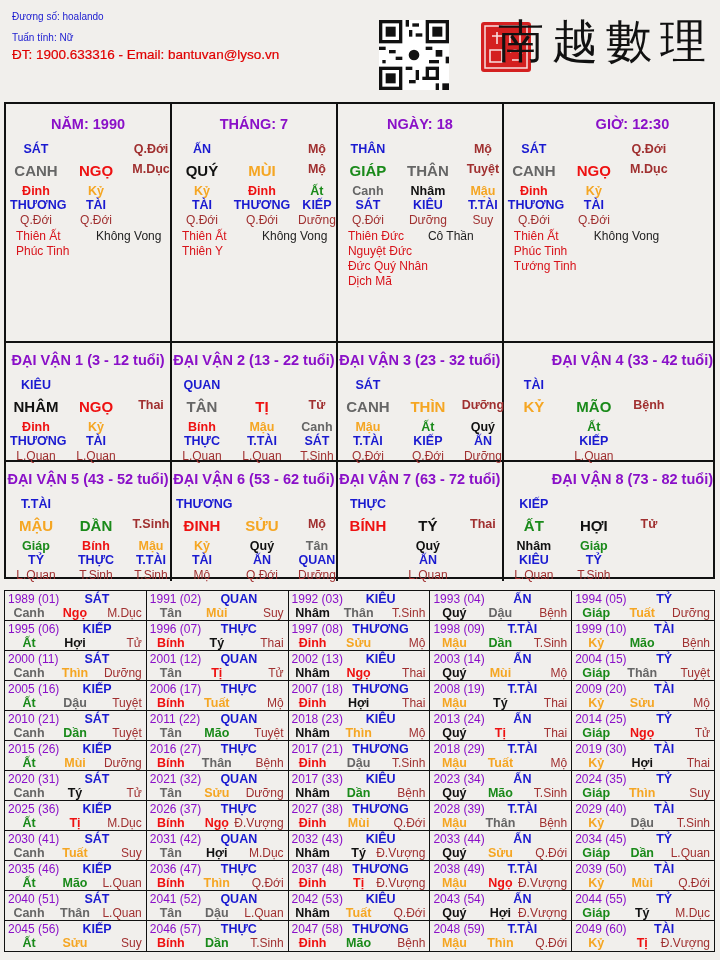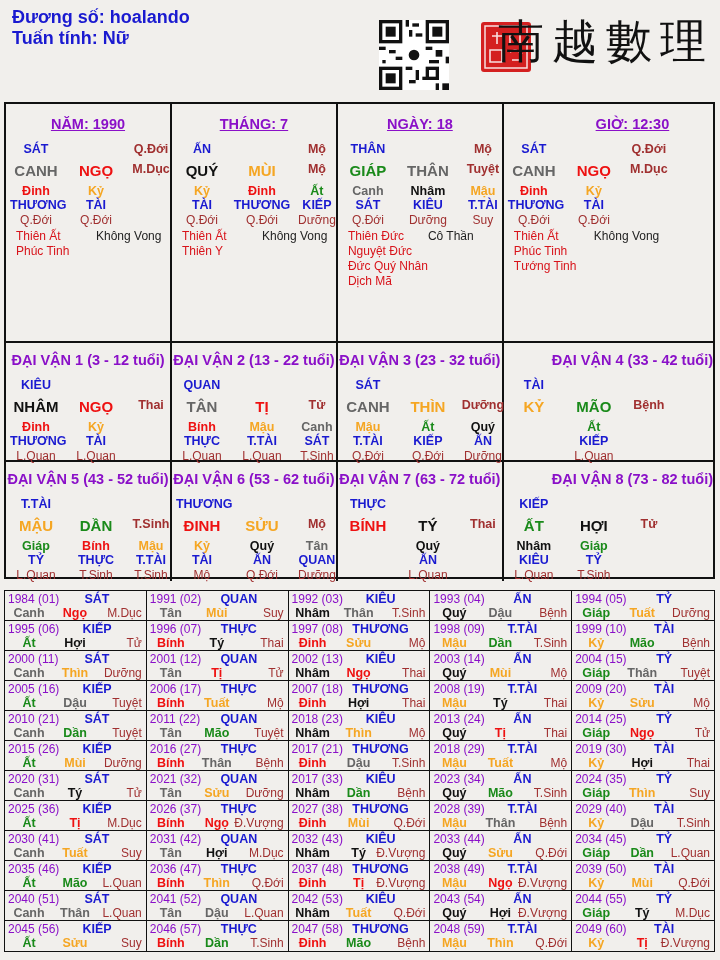--- a/index.html
+++ b/index.html
@@ -2,32 +2,32 @@
 <html><head>
 <meta charset="utf-8">
 <style>
   html, body { margin:0; padding:0; }
   body {
     width:720px; height:960px; overflow:hidden; position:relative;
     background:#f1efec;
     font-family:"Liberation Sans", sans-serif;
   }
   .header { position:absolute; left:12px; top:8px; width:340px; }
-  .header .line { font-weight:bold; font-size:18px; line-height:18px; white-space:nowrap; }
+  .header .line { font-weight:normal; font-size:10px; line-height:18px; white-space:nowrap; }
   .header .blue { color:#1a1ad0; }
   .header .red { color:#e00000; font-weight:normal; font-size:13.5px; line-height:16px; -webkit-text-stroke:0.2px #e00000; }
   .qr { position:absolute; left:379px; top:20px; width:70px; height:70px; }
   .seal { position:absolute; left:480px; top:20px; width:53px; height:54px; }
   .logo-text { position:absolute; left:498px; top:6px; font-family:"DejaVu Serif", serif; font-size:46px; line-height:70px; color:#111; letter-spacing:8px; white-space:nowrap; }
 
   .pillars { position:absolute; left:4px; top:102px; width:711px; height:477px; border:2px solid #111; box-sizing:border-box; display:grid; grid-template-columns:repeat(4,1fr); grid-template-rows:239px 119px 119px; }
   .cell { position:relative; border-right:2px solid #111; border-bottom:2px solid #111; box-sizing:border-box; }
   .cell.lastcol { border-right:none;padding-left:48px; }
   .cell.lastrow { border-bottom:none; }
-  .ptitle { text-align:center; font-weight:bold; color:#8a10c8; font-size:14.5px; margin-top:12px; height:20px; white-space:nowrap;text-decoration:underline; }
+  .ptitle { text-align:center; font-weight:bold; color:#8a10c8; font-size:14.5px; margin-top:12px; height:20px; white-space:nowrap; }
   .dtitle { text-align:center; font-weight:bold; color:#8a10c8; font-size:14.5px; margin-top:9px; height:20px; white-space:nowrap; }
   .prow { position:absolute; left:0; right:0; font-weight:bold; font-size:12.5px; }
   .prow span { position:absolute; text-align:center; white-space:nowrap; }
   .c1 { left:4px; width:52px; }
   .c2 { left:58px; width:64px; }
   .c3 { left:118px; width:54px; }
   .big { font-size:15px; }
   .sm { font-weight:normal; font-size:12px; }
   .stars { position:absolute; top:125px; left:10px; right:6px; font-size:12px; line-height:15px; }
   .stars .left { position:absolute; left:0; color:#d8131a; }
@@ -44,20 +44,21 @@
   .ycell .stage { position:absolute; right:4px; top:15px; text-align:right; font-size:12px; color:#a03030; white-space:nowrap; }
 
   .k-blue{color:#1a1ad0}.k-red{color:#ee1111}.k-orange{color:#f5a623}.k-green{color:#1a8a1a}.k-gray{color:#666}.k-black{color:#111}.k-brown{color:#a03030}
 </style>
 </head>
 <body>
 
 <div class="header">
   <div class="line blue">Đương số: hoalando</div>
   <div class="line blue" style="margin-top:3px">Tuấn tính:   Nữ</div>
+  <div class="line red">ĐT: 1900.633316 - Email: bantuvan@lyso.vn</div>
 </div>
 
 <svg class="qr" viewBox="0 0 21 21">
   <rect width="21" height="21" fill="#fff"></rect>
   <g fill="#111">
     <rect x="0" y="0" width="7" height="7"></rect>
       <rect x="1" y="1" width="5" height="5" fill="#fff"></rect>
       <rect x="2" y="2" width="3" height="3"></rect>
     <rect x="14" y="0" width="7" height="7"></rect>
       <rect x="15" y="1" width="5" height="5" fill="#fff"></rect>
@@ -538,21 +539,21 @@
       <div class="prow" style="top: 91px;">
         <span class="c2 k-blue">TỶ</span>
       </div>
       <div class="prow" style="top: 106px;">
         <span class="c2 sm k-brown">T.Sinh</span>
       </div>
     </div>
   </div>
 <div class="years" id="years">
     <div class="ycell">
-      <span class="yr">1984 (01)</span>
+      <span class="yr">1989 (01)</span>
       <span class="god">SÁT</span>
       <span class="stem k-gray">Canh</span>
       <span class="branch k-red">Ngọ</span>
       <span class="stage">M.Dục</span>
     </div>
     <div class="ycell">
       <span class="yr">1991 (02)</span>
       <span class="god">QUAN</span>
       <span class="stem k-gray">Tân</span>
       <span class="branch k-orange">Mùi</span>

